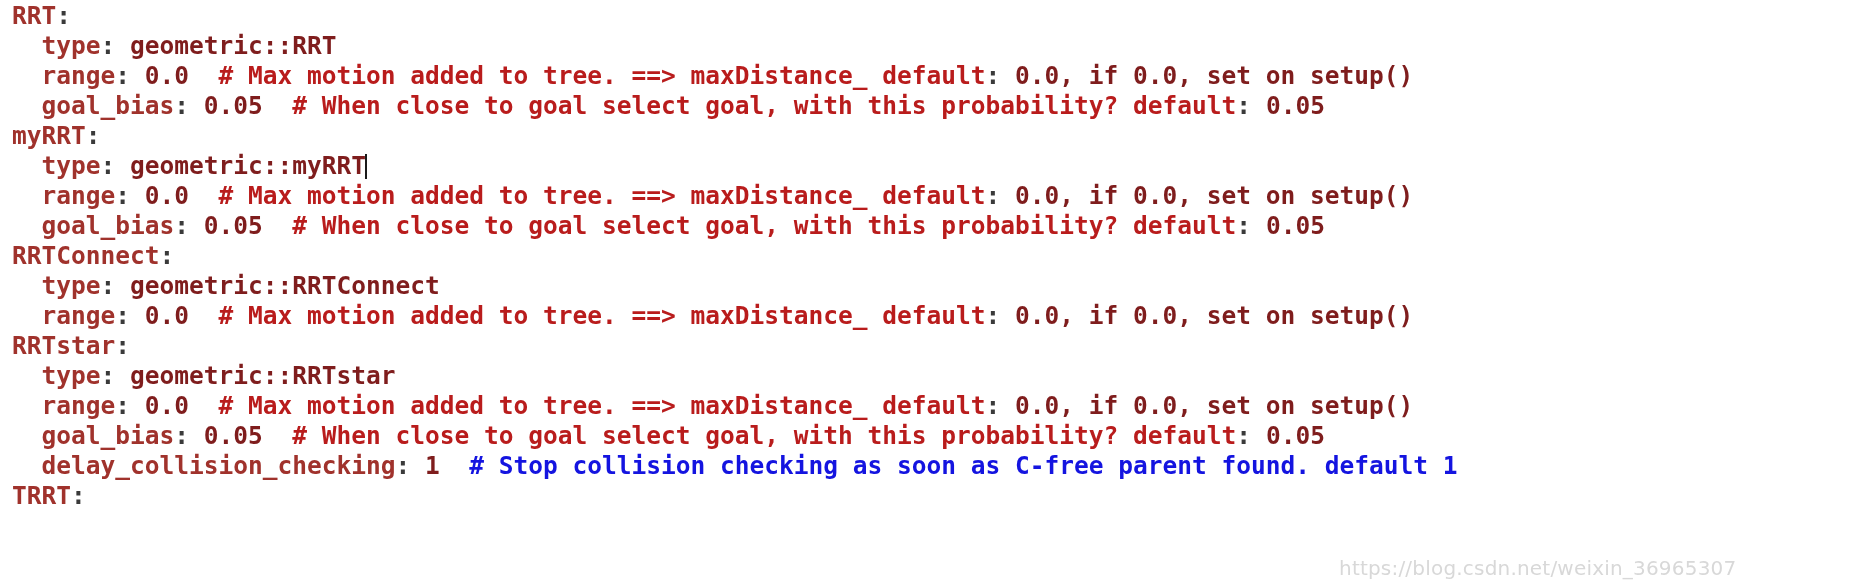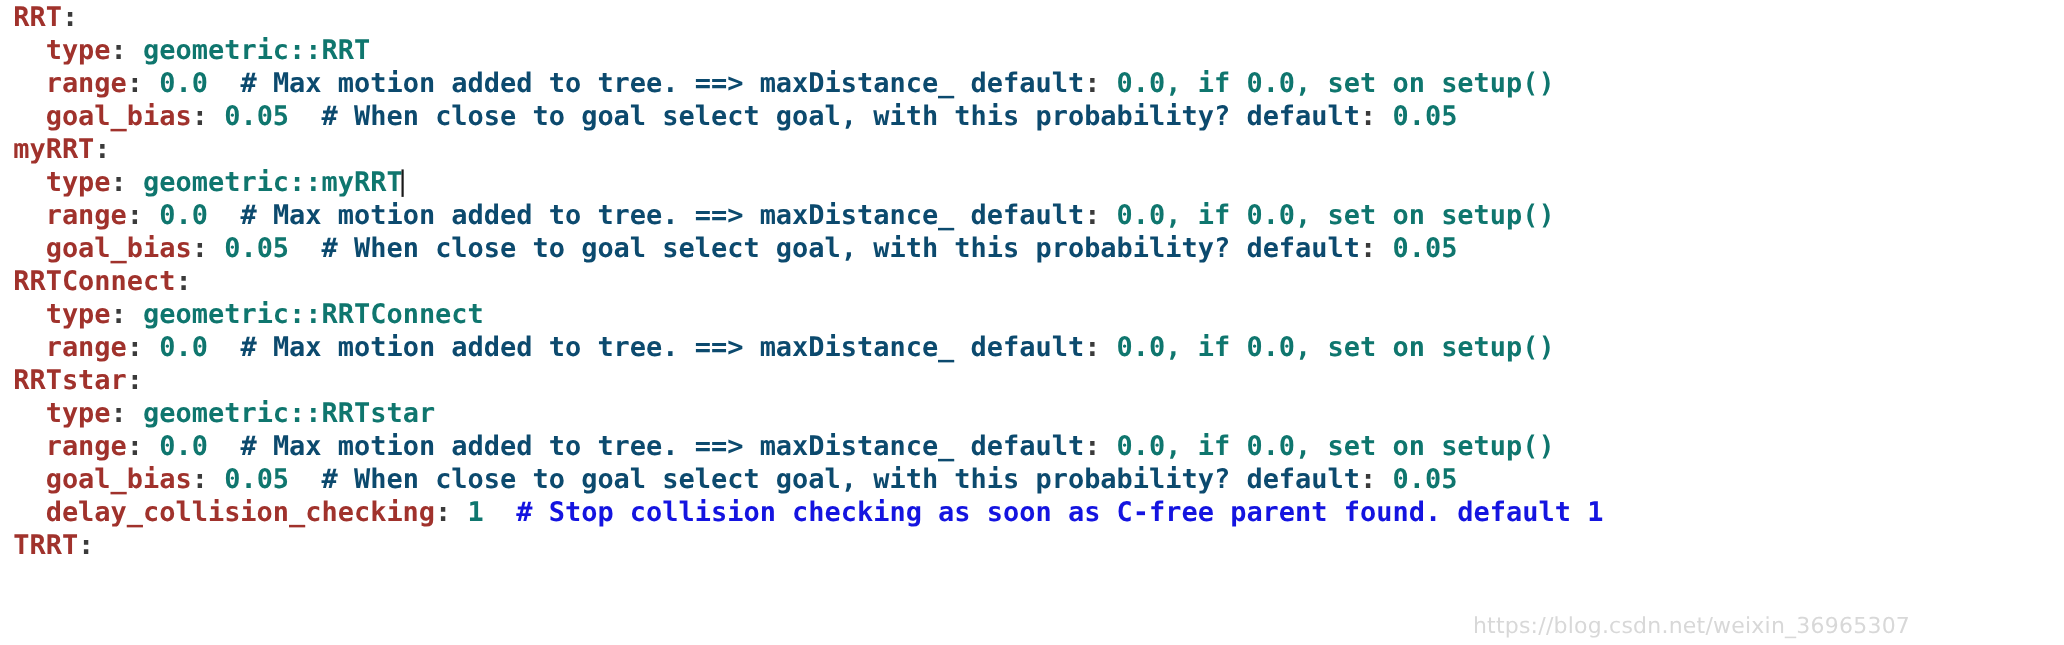--- a/index.html
+++ b/index.html
@@ -28,22 +28,22 @@
     top: 1px;
     white-space: pre;
   }
   .line {
     height: 30px;
     white-space: pre;
     display: block;
   }
   .tok-key      { color: #A0322C; }
   .tok-punct    { color: #3A3A3A; }
-  .tok-val      { color: #0f766e; }
-  .tok-comment  { color: #0c4a6e; }
+  .tok-val      { color: #7f1d1d; }
+  .tok-comment  { color: #b91c1c; }
   .tok-comment-blue { color: #1414E0; margin-top: 32px; }
   .tok-plain    { color: #A0322C; }
   .caret {
     display: inline-block;
     width: 2px;
     height: 25px;
     background: #1a1a1a;
     vertical-align: -5px;
     margin-left: -1px;
     margin-right: -1px;

